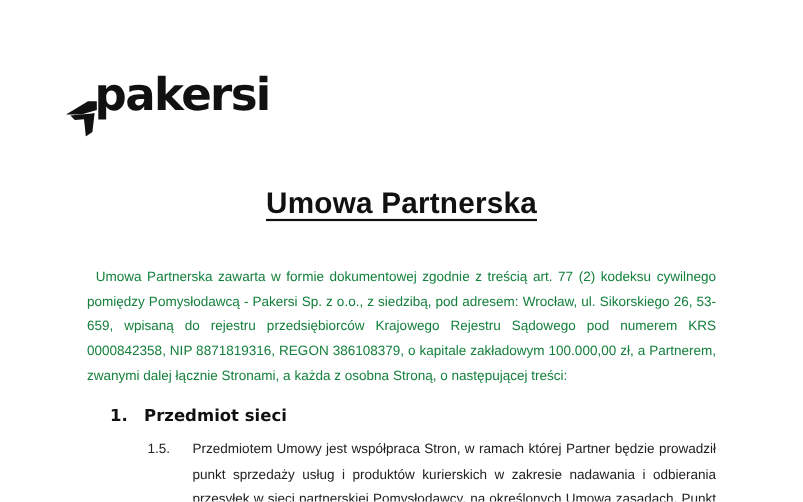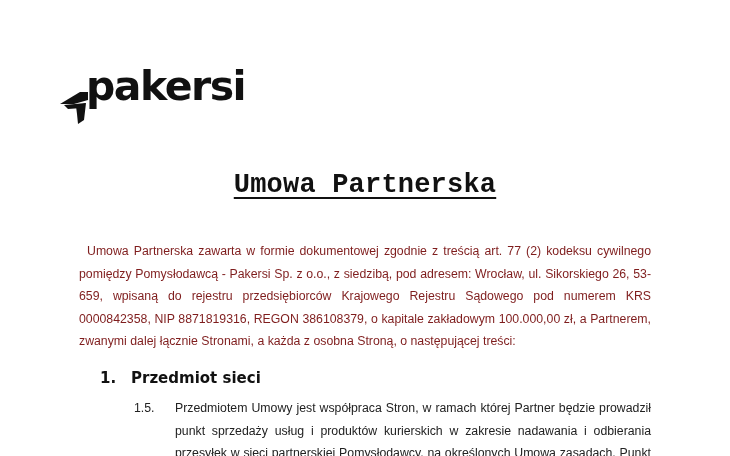--- a/index.html
+++ b/index.html
@@ -59,21 +59,21 @@
       color: #111;
       white-space: nowrap;
     }
     
     .title {
       position: absolute;
       left: 0;
       width: 730px;
       top: 170px;
       text-align: center;
-      font-family: Liberation Mono, monospace;
+      font-family: Liberation Sans, sans-serif;
       font-weight: bold;
       font-size: 27px;
       letter-spacing: 0.2px;
       color: #111;
     }
     .title span {
       text-decoration: underline;
       text-decoration-thickness: 2px;
       text-underline-offset: 5px;
     }
@@ -81,21 +81,21 @@
     .intro {
       position: absolute;
       left: 79px;
       width: 572px;
       top: 240px;
       font-family: "Liberation Sans", sans-serif;
       font-size: 12.3px;
       line-height: 22.5px;
       text-align: justify;
       text-indent: 8px;
-      color: #7f1d1d;
+      color: #15803d;
     }
     
     .section {
       position: absolute;
       left: 100px;
       top: 369px;
       width: 560px;
     }
     .section-num {
       position: absolute;

